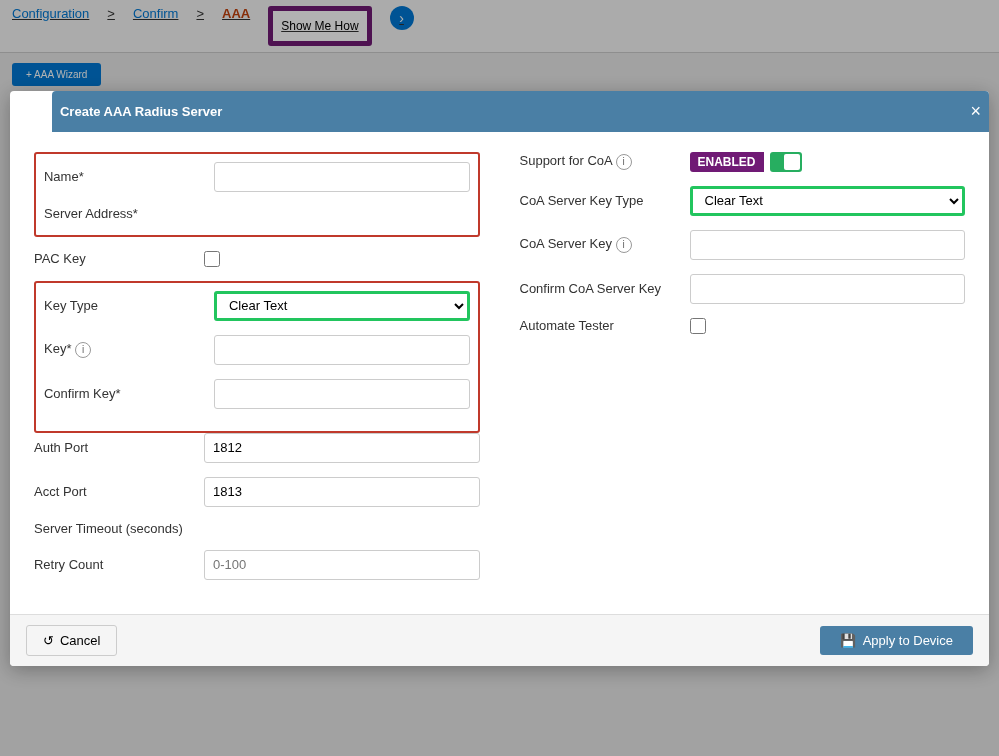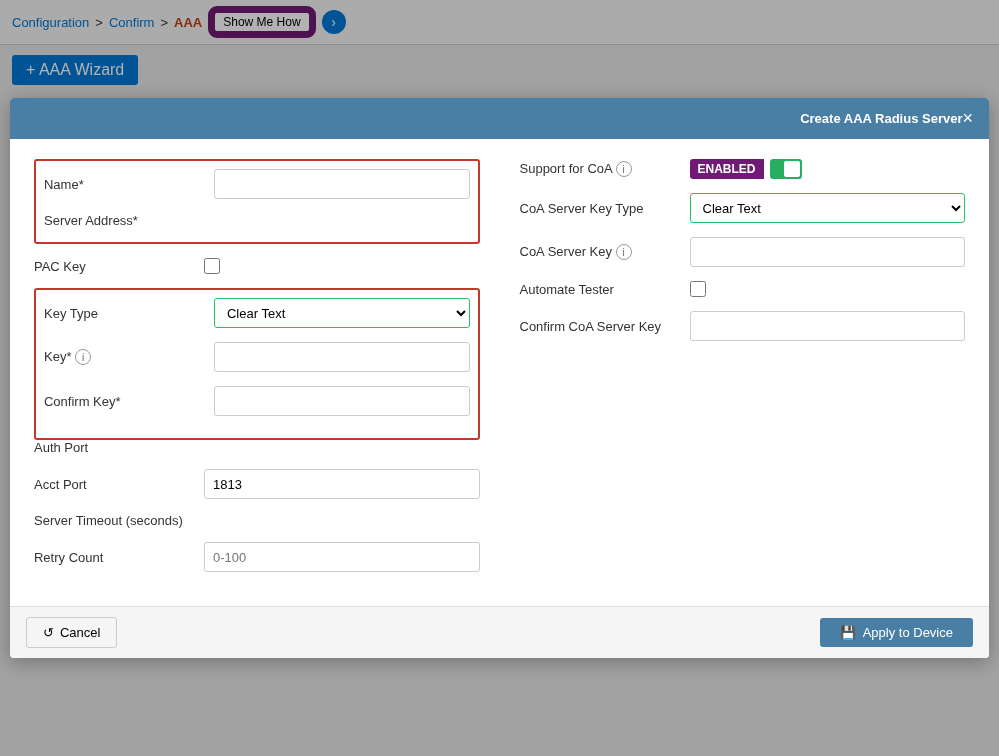--- a/index.html
+++ b/index.html
@@ -4,31 +4,32 @@
   <style>
     * { box-sizing: border-box; margin: 0; padding: 0; font-family: Arial, sans-serif; font-size: 13px; }
     body { background: #e8e8e8; color: #333; }
 
     
     .top-bar {
       background: #f5f5f5;
       border-bottom: 1px solid #ccc;
       padding: 6px 12px;
       display: flex;
-      align-items: center;
-      gap: 6px;
-      font-size: 13px;
+      align-items: flex-start;
+      gap: 18px;
+      font-size: 13px;
+      text-decoration: underline;
     }
     .top-bar a { color: #0078d4; text-decoration: none; }
     .breadcrumb-current { font-weight: bold; color: #c2410c; }
     .show-me-how-btn {
       background: #fff;
-      border: 7px solid #701a75;
-      border-radius: 9px;
-      padding: 2px 8px;
+      border: 5px solid #701a75;
+      border-radius: 3px;
+      padding: 8px 8px;
       cursor: pointer;
       font-size: 12px;
     }
     .blue-circle-btn {
       width: 24px; height: 24px;
       background: #0078d4;
       border-radius: 50%;
       border: none;
       cursor: pointer;
       display: flex; align-items: center; justify-content: center;
@@ -42,21 +43,21 @@
     }
 
     
     .aaa-wizard-btn {
       background: #0078d4;
       color: white;
       border: none;
       border-radius: 3px;
       padding: 6px 14px;
       cursor: pointer;
-      font-size: 16px;
+      font-size: 10px;
       margin-bottom: 12px;
     }
 
     
     .tabs-row {
       display: flex;
       align-items: flex-end;
       border-bottom: 2px solid #ccc;
       margin-bottom: 10px;
     }
@@ -146,27 +147,28 @@
       background: #fff;
       border-radius: 4px;
       width: 980px;
       max-width: 98vw;
       box-shadow: 0 4px 20px rgba(0,0,0,0.3);
       position: relative;
     }
     .modal-header {
       background: #4a7fa5;
       color: white;
-      padding: 10px 16px;
+      padding: 10px 8px;
       border-radius: 4px 4px 0 0;
       font-size: 15px;
       font-weight: bold;
       display: flex;
-      justify-content: flex-end;
-      align-items: center;
+      justify-content: space-between;
+      align-items: center;
+      margin-left: 42px;
     }
     .modal-close {
       background: none;
       border: none;
       color: white;
       font-size: 18px;
       cursor: pointer;
     }
     .modal-body {
       padding: 20px 24px;
@@ -193,21 +195,21 @@
       flex: 1;
       height: 30px;
       border: 1px solid #ccc;
       border-radius: 3px;
       padding: 0 8px;
       font-size: 13px;
     }
     .form-select {
       flex: 1;
       height: 30px;
-      border: 1px solid #22c55e;
+      border: 3px solid #22c55e;
       border-radius: 3px;
       padding: 0 8px;
       font-size: 13px;
       background: #fff;
     }
 
     
     .checkbox-input {
       width: 16px; height: 16px;
       accent-color: #0078d4;
@@ -374,20 +376,21 @@
             <input type="password" class="form-input" style="">
           </div>
           <div class="form-row">
             <label class="form-label">Confirm Key*</label>
             <input type="password" class="form-input" style="">
           </div>
         </div>
 
         <div class="form-row">
           <label class="form-label">Auth Port</label>
+          <input type="text" class="form-input" value="1812" style="">
         </div>
 
         <div class="form-row">
           <label class="form-label">Acct Port</label>
           <input type="text" class="form-input" value="1813" style="">
         </div>
 
         <div class="form-row">
           <label class="form-label">Server Timeout (seconds)</label>
         </div>
@@ -423,27 +426,27 @@
 
         <div class="form-row">
           <label class="form-label">
             <span>CoA Server Key</span>
             <span class="info-icon">i</span>
           </label>
           <input type="password" class="form-input" style="">
         </div>
 
         <div class="form-row">
+          <label class="form-label">Confirm CoA Server Key</label>
+          <input type="password" class="form-input" style="">
+        </div>
+
+        <div class="form-row">
           <label class="form-label">Automate Tester</label>
           <input type="checkbox" class="checkbox-input" style="">
-        </div>
-
-        <div class="form-row">
-          <label class="form-label">Confirm CoA Server Key</label>
-          <input type="password" class="form-input" style="">
         </div>
       </div>
     </div>
 
     <div class="modal-footer">
       <button class="cancel-btn">
         <span>↺</span>
         <span>Cancel</span>
       </button>
       <button class="apply-btn">

